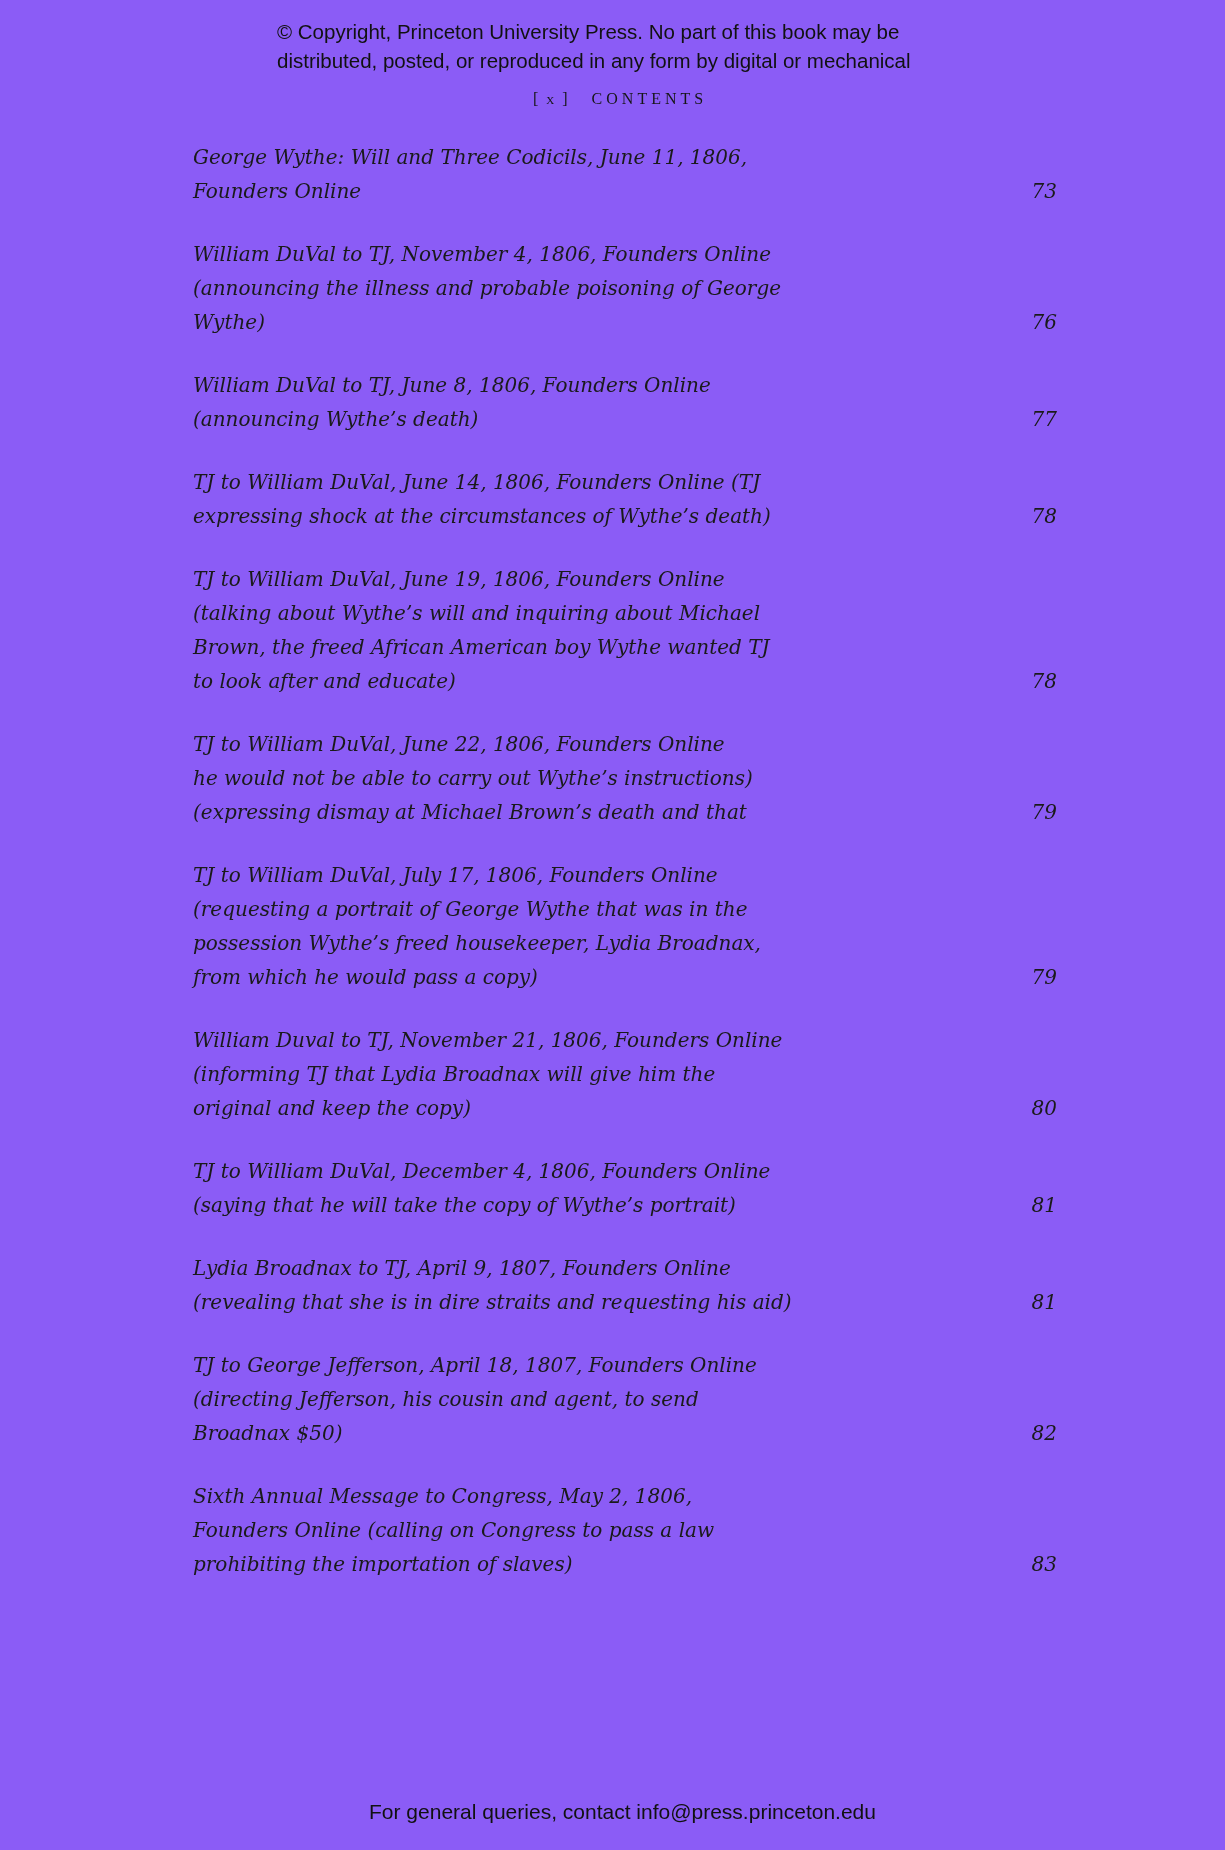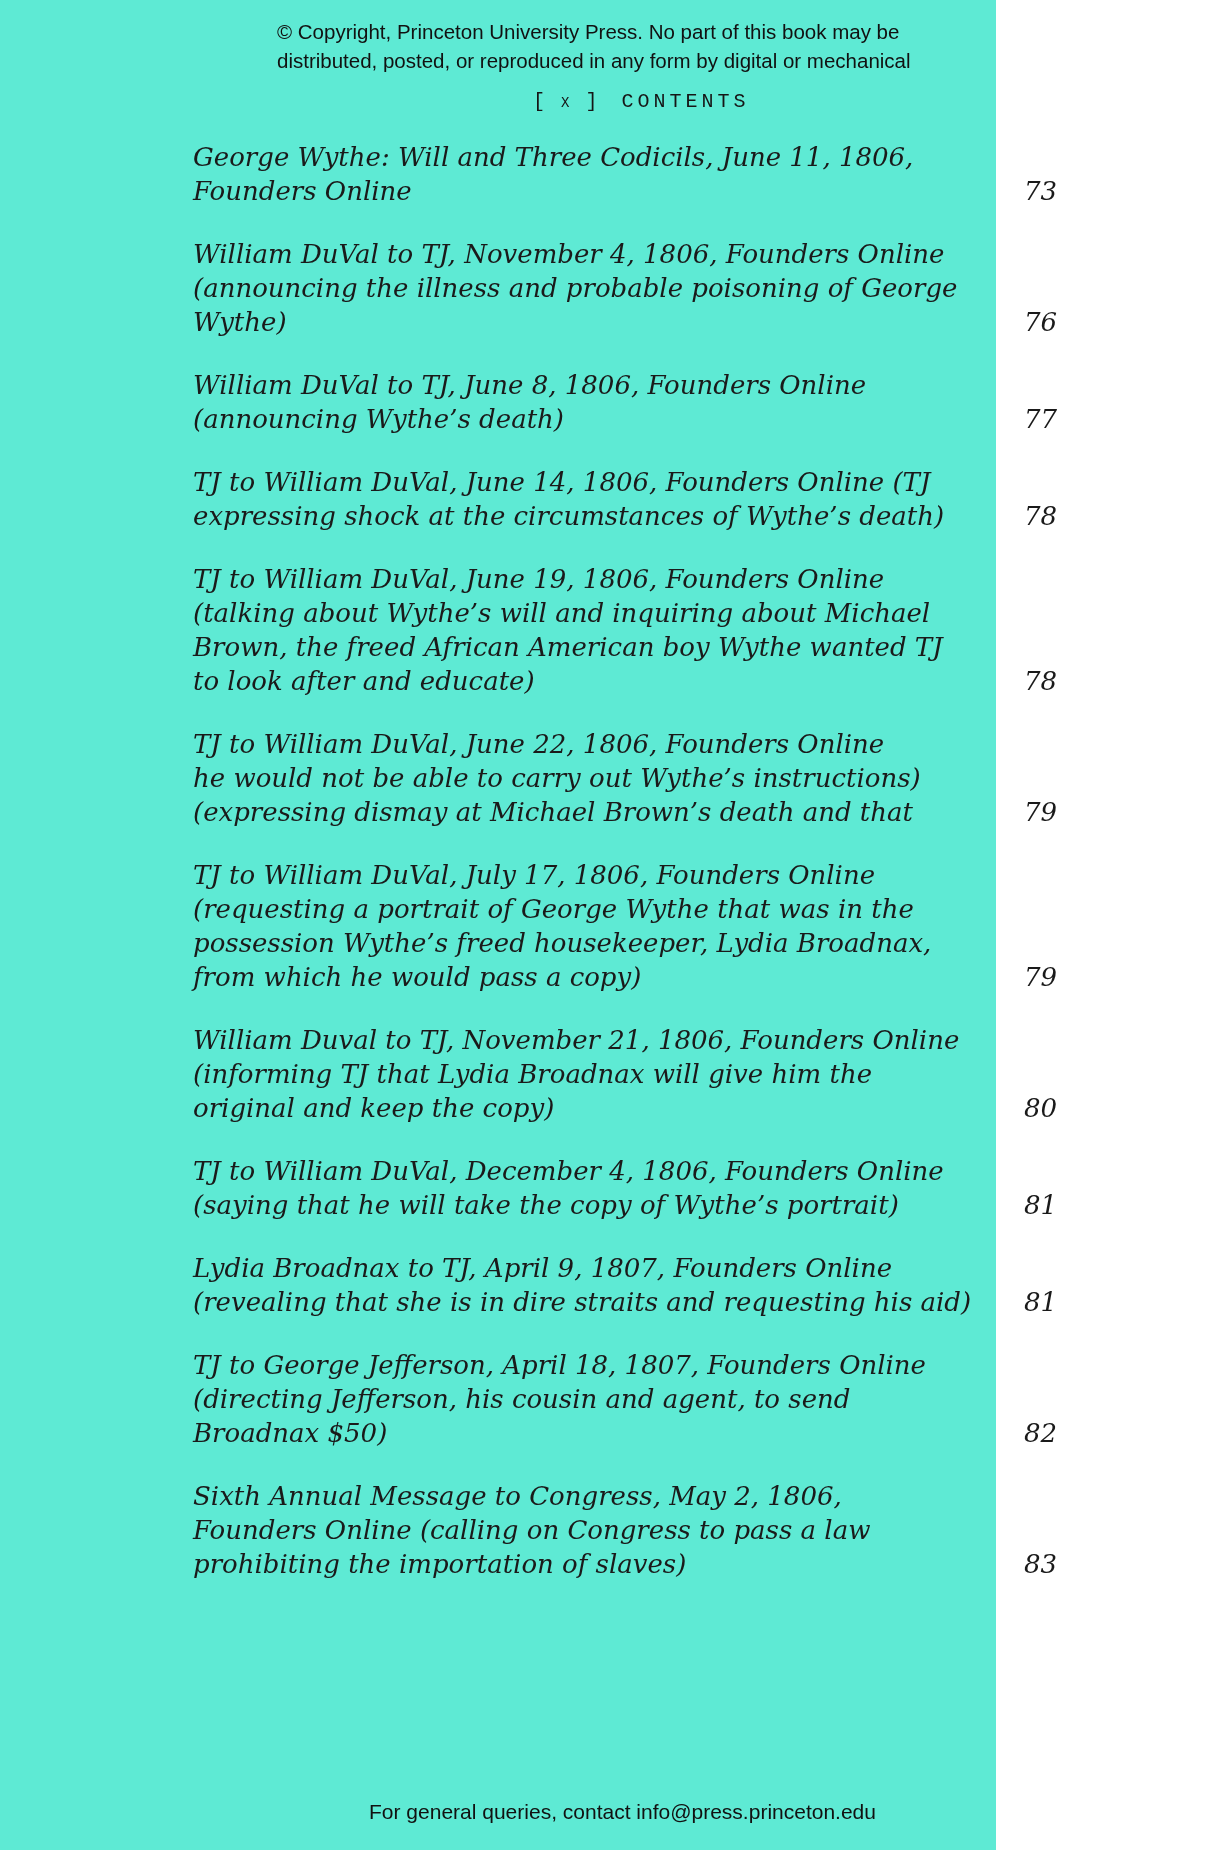--- a/index.html
+++ b/index.html
@@ -5,41 +5,41 @@
   html, body {
     margin: 0;
     padding: 0;
     background: #ffffff;
     width: 1225px;
     height: 1850px;
     overflow: hidden;
   }
   .page {
     position: relative;
-    width: 996px;
+    width: 1225px;
     height: 1850px;
-    background: #5eead4;
+    background: #8b5cf6;
     font-family: "Liberation Sans", sans-serif;
   }
   .copyright {
     position: absolute;
     left: 277px;
     top: 17px;
     font-family: "Liberation Sans", sans-serif;
     font-size: 20.5px;
     line-height: 29px;
     color: #111111;
     white-space: nowrap;
   }
   .running-head {
     position: absolute;
     left: 533px;
     top: 90px;
-    font-family: Liberation Mono, monospace;
-    font-size: 20px;
+    font-family: Liberation Serif, serif;
+    font-size: 16px;
     color: #161616;
     white-space: nowrap;
   }
   .running-head .folio {
     font-variant: small-caps;
     letter-spacing: 2px;
     margin-right: 22px;
   }
   .running-head .section {
     letter-spacing: 4px;
@@ -49,21 +49,21 @@
     left: 193px;
     top: 140px;
     width: 864px;
   }
   .toc-entry {
     display: flex;
     align-items: flex-end;
     margin-bottom: 29px;
     font-family: "DejaVu Serif", "Liberation Serif", serif;
     font-style: italic;
-    font-size: 26px;
+    font-size: 20px;
     line-height: 34px;
     color: #1a1a1a;
   }
   .entry-text {
     white-space: nowrap;
   }
   .entry-page {
     margin-left: auto;
     text-align: right;
   }

